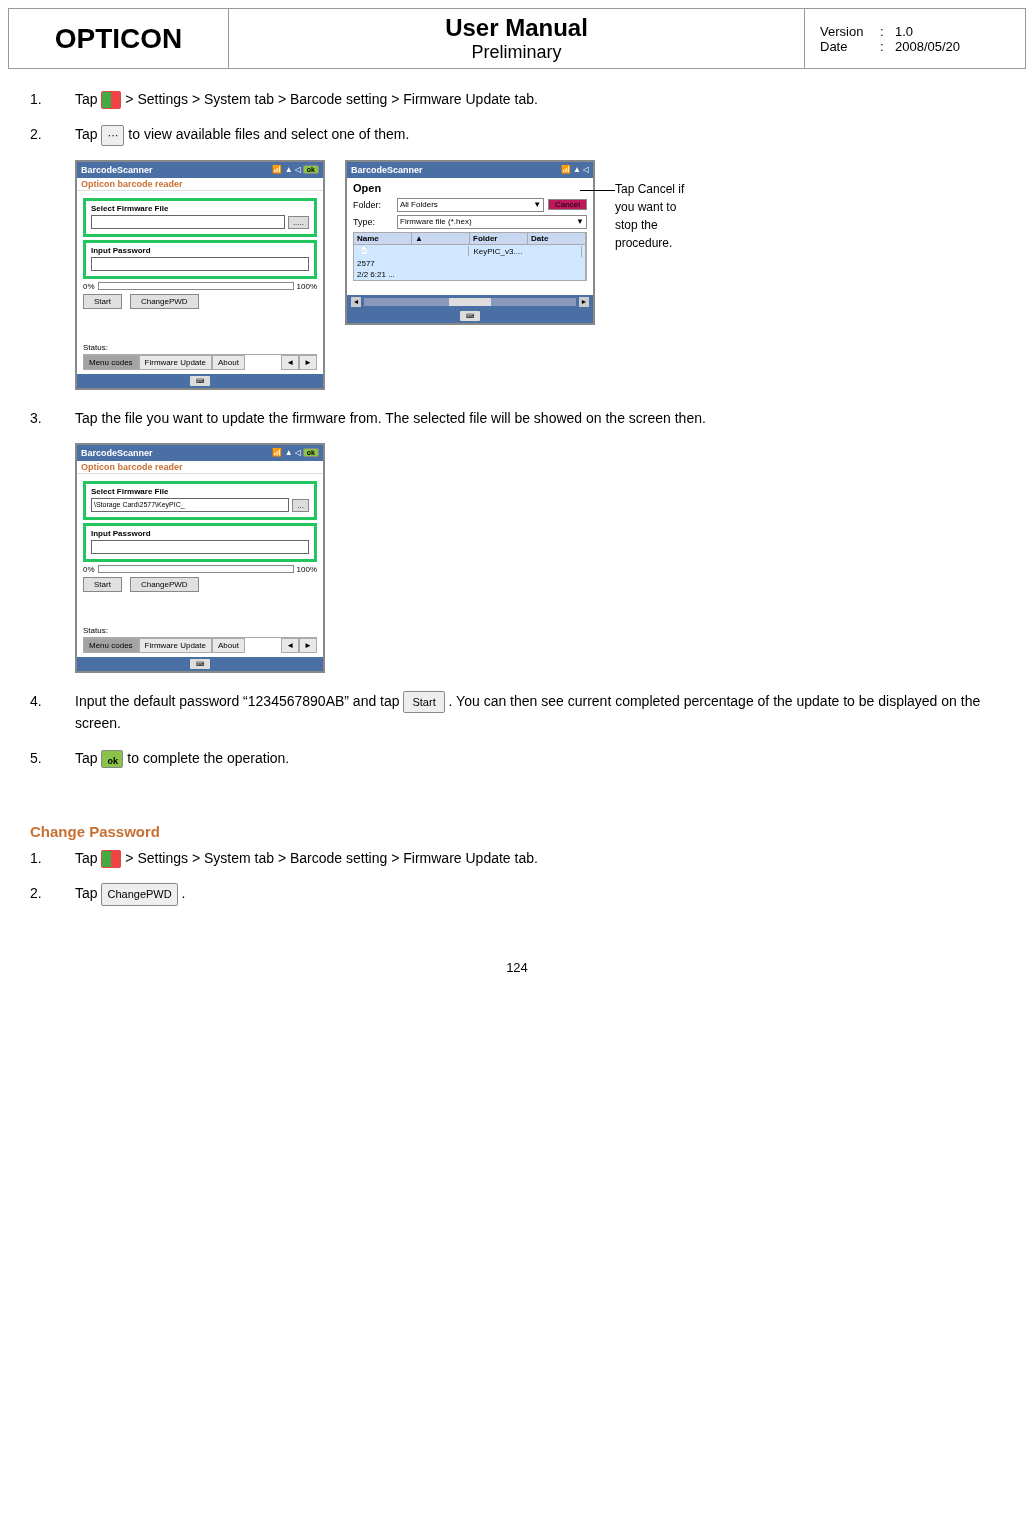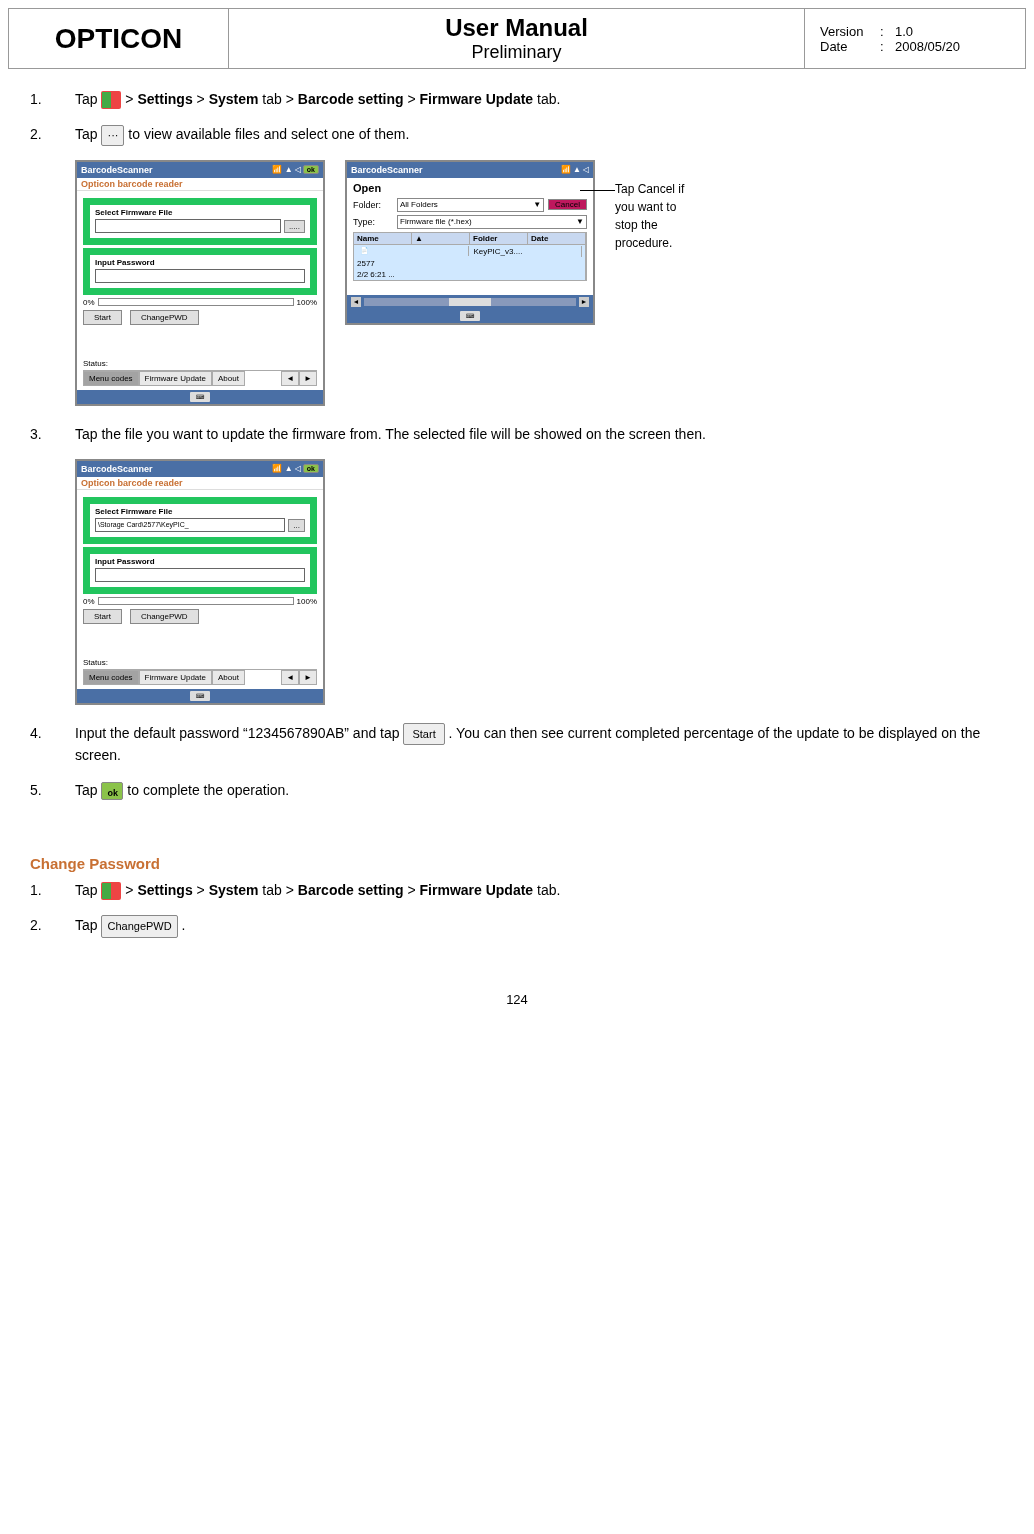--- a/index.html
+++ b/index.html
@@ -78,21 +78,21 @@
     .step-number {
       min-width: 30px;
       font-size: 14px;
       padding-top: 2px;
     }
     .step-content {
       flex: 1;
       font-size: 14px;
       line-height: 1.5;
     }
-    .step-content b { font-weight: bold; }
+    .step-content b { font-weight: normal; }
 
     
     .inline-icon {
       display: inline-block;
       vertical-align: middle;
       width: 22px;
       height: 22px;
     }
     .icon-flag {
       background: linear-gradient(135deg, #e44 40%, #4a4 40%);
@@ -176,21 +176,21 @@
       padding: 1px 4px;
       border-bottom: 1px solid #ddd;
     }
 
     .screen-body {
       padding: 4px 6px;
       background: #fff;
     }
 
     .section-box {
-      border: 7px solid #22c55e;
+      border: 3px solid #22c55e;
       margin: 3px 0;
       padding: 3px 5px;
     }
     .section-label {
       font-size: 8px;
       color: #000;
       margin-bottom: 2px;
       font-weight: bold;
     }
     .input-field {

